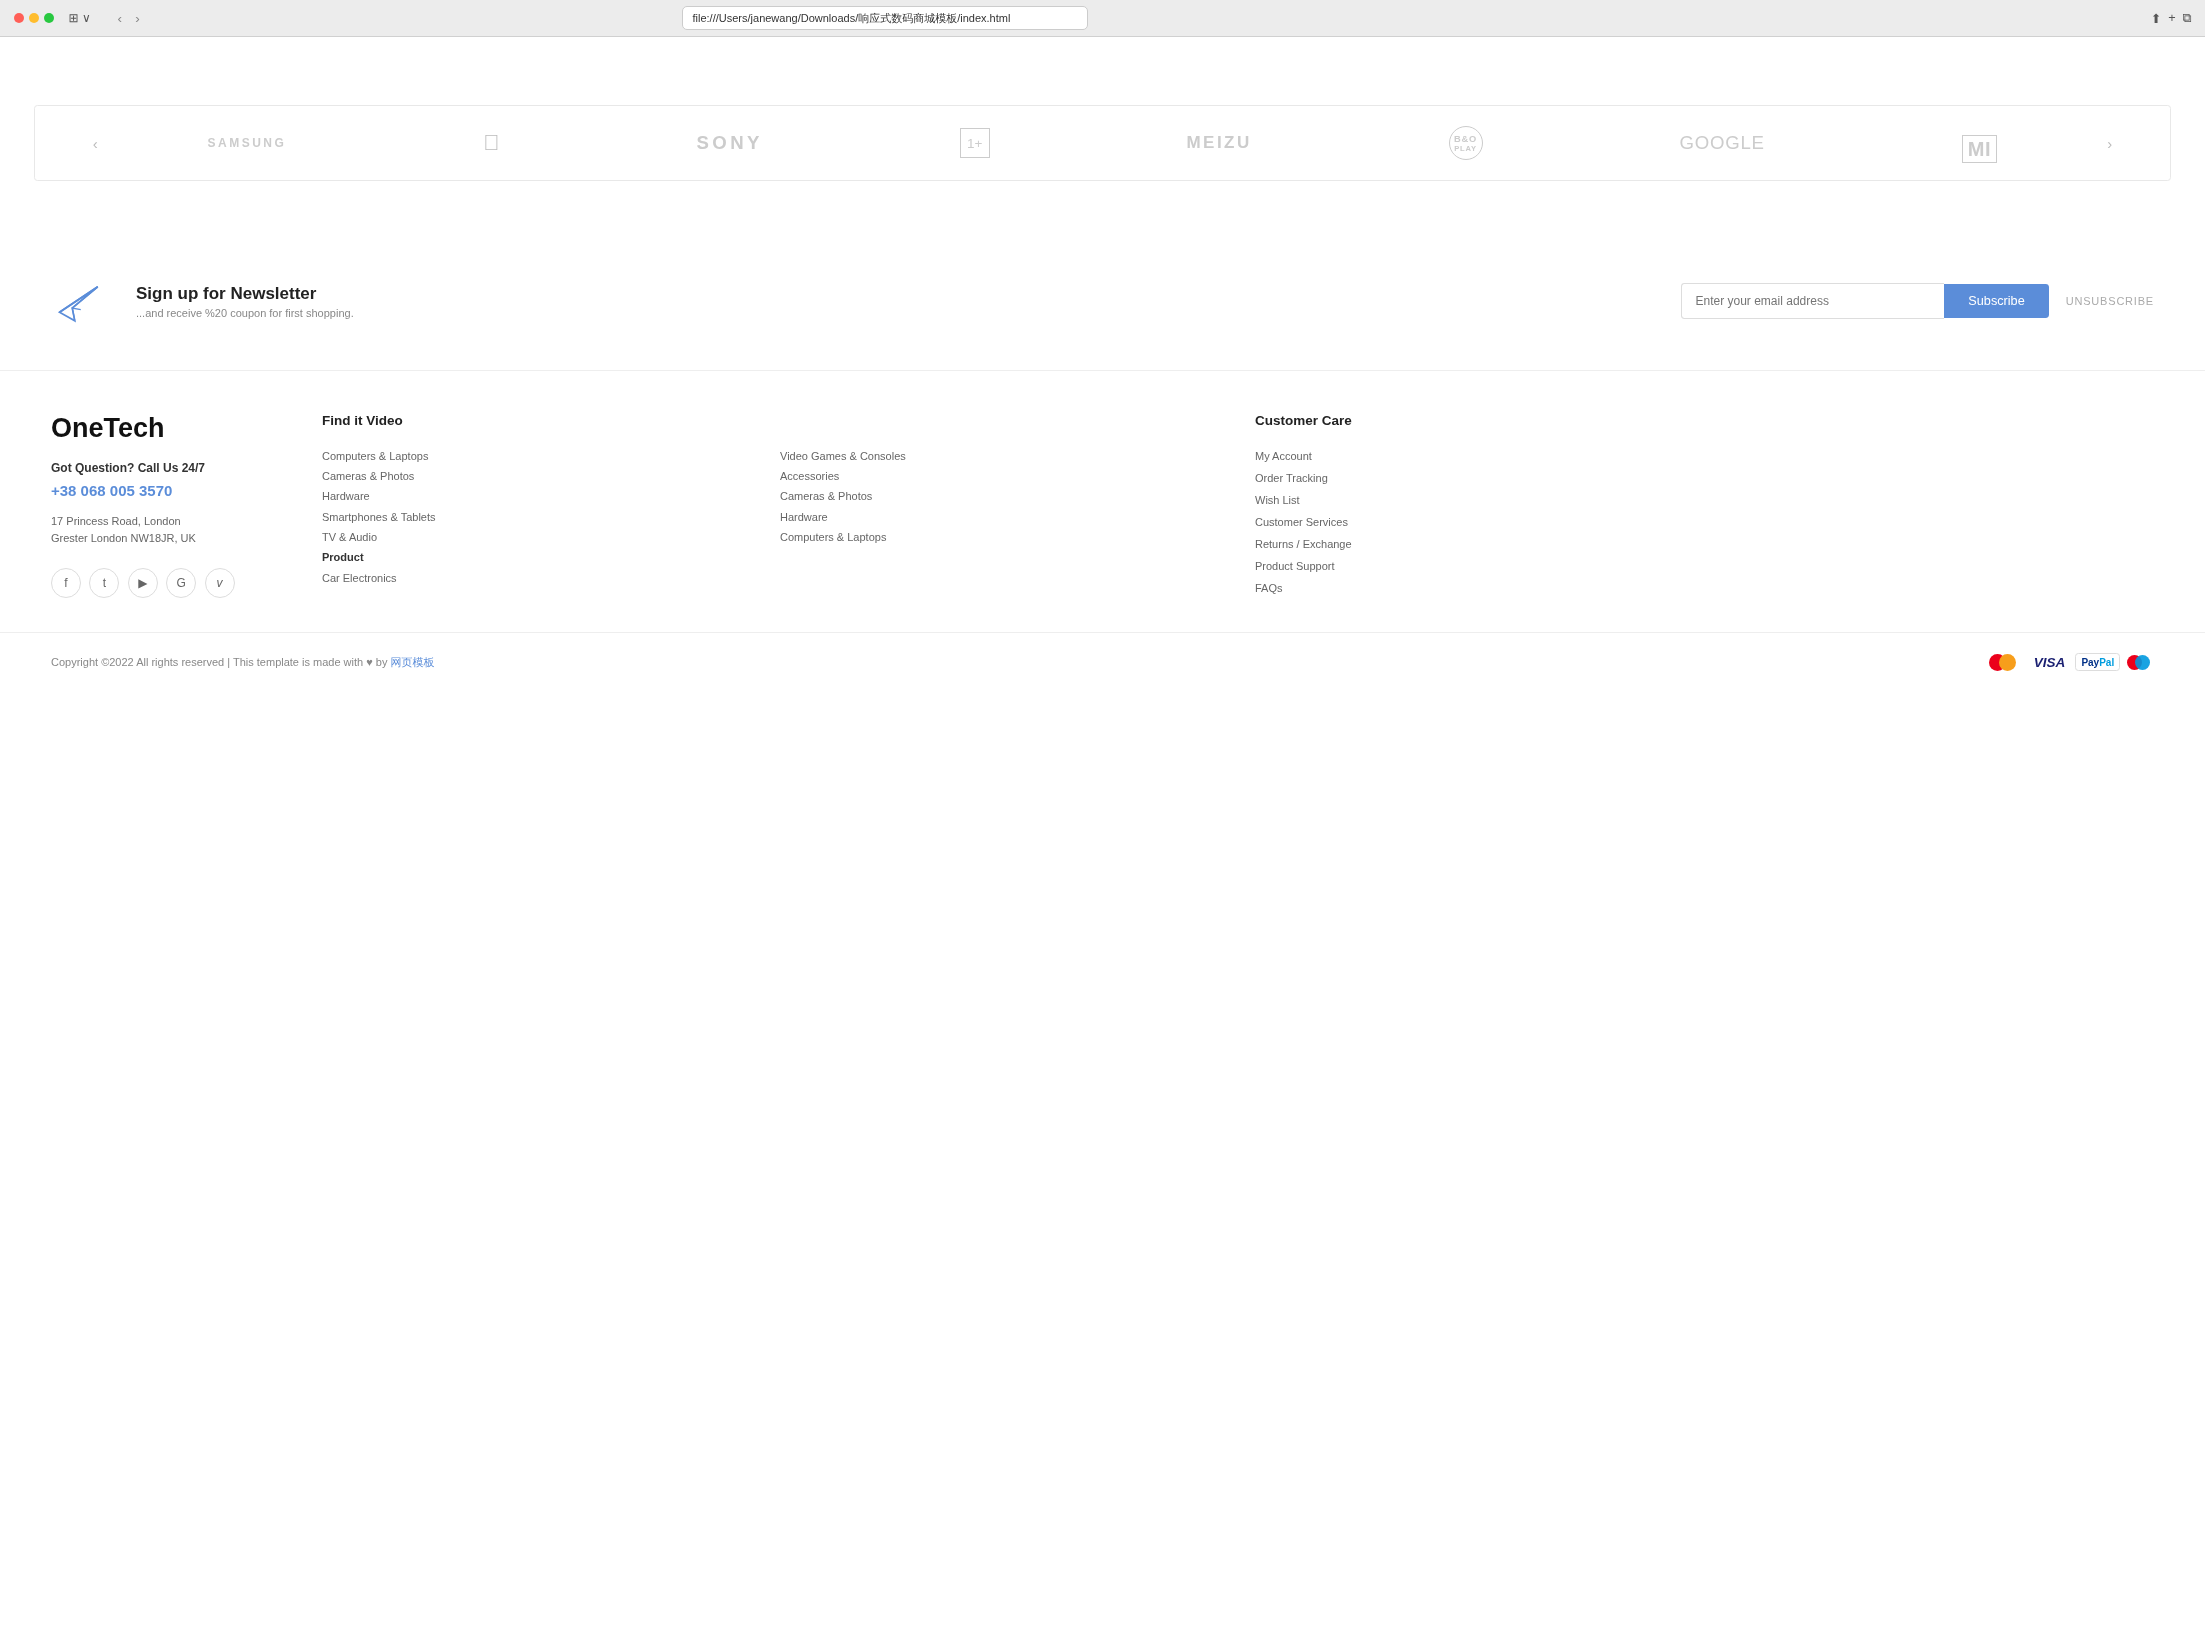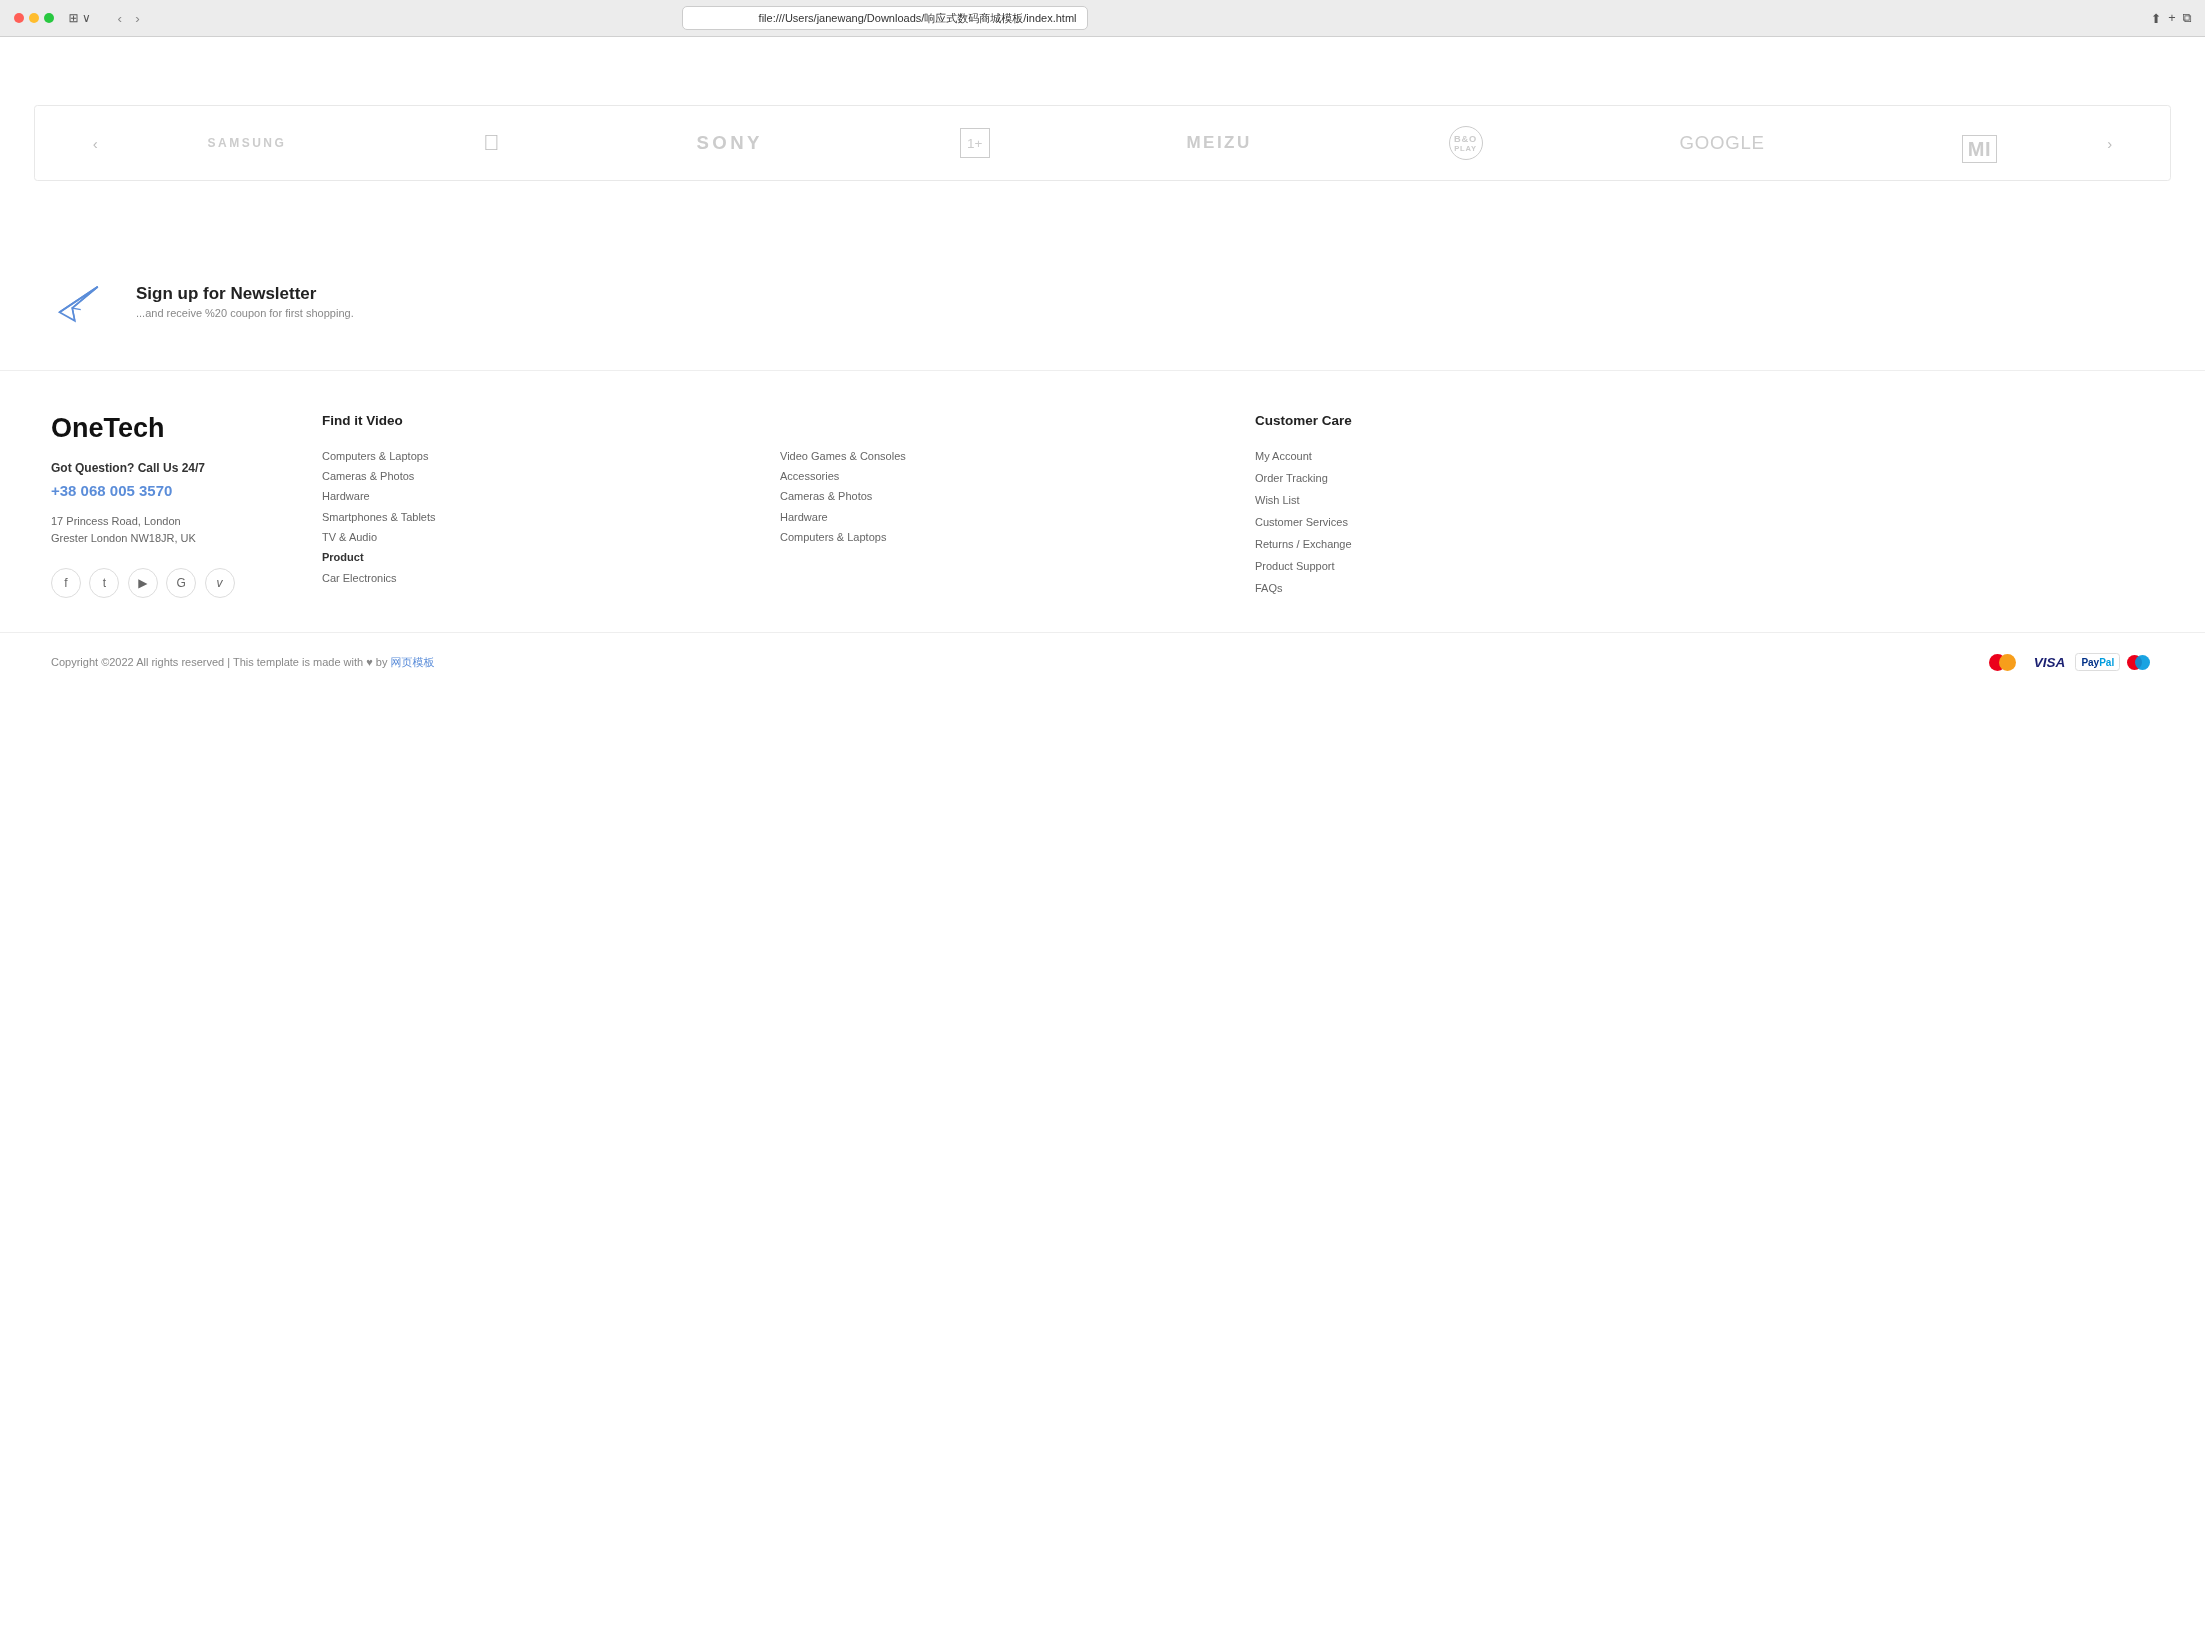--- a/index.html
+++ b/index.html
@@ -24,21 +24,21 @@
     .browser-nav-btn { background: none; border: none; cursor: pointer; color: #888; font-size: 13.5px; padding: 1.7px 5px; }
     .browser-sidebar-btn { background: none; border: none; cursor: pointer; color: #555; font-size: 12px; padding: 1.7px 5px; }
     .address-bar {
       flex: 1;
       background: white;
       border: 0.8px solid #ccc;
       border-radius: 5px;
       padding: 3.4px 10px;
       font-size: 11px;
       color: #333;
-      text-align: right;
+      text-align: left;
       max-width: 406px;
       margin: 0 auto;
     }
     .browser-actions { display: flex; gap: 6.8px; margin-left: auto; align-items: center; color: #555; font-size: 13.5px; }
 
     
     .page-content { background: white; min-height: 100vh; }
 
     
     .top-spacer { height: 68px; background: white; }
@@ -363,20 +363,25 @@
         <path d="M10 45 L55 15 L25 40 L28 55 Z" stroke="#5b8dd9" stroke-width="2" fill="none"></path>
         <path d="M55 15 L10 45" stroke="#5b8dd9" stroke-width="2"></path>
         <path d="M25 40 L55 15" stroke="#5b8dd9" stroke-width="1.5"></path>
         <path d="M28 55 L25 40 L35 42" stroke="#5b8dd9" stroke-width="1.5" fill="none"></path>
       </svg>
     </div>
     <div class="newsletter-text">
       <div class="newsletter-title">Sign up for Newsletter</div>
       <div class="newsletter-subtitle">...and receive %20 coupon for first shopping.</div>
     </div>
+    <div class="newsletter-form">
+      <input class="email-input" type="email" placeholder="Enter your email address" style="">
+      <button class="subscribe-btn">Subscribe</button>
+      <a class="unsubscribe-link">UNSUBSCRIBE</a>
+    </div>
   </div>
 
   <div class="footer">
     <div class="footer-grid">
 
       <div class="footer-brand">
         <div class="brand-name">OneTech</div>
         <div class="got-question">Got Question? Call Us 24/7</div>
         <div class="phone-number">+38 068 005 3570</div>
         <div class="address">

